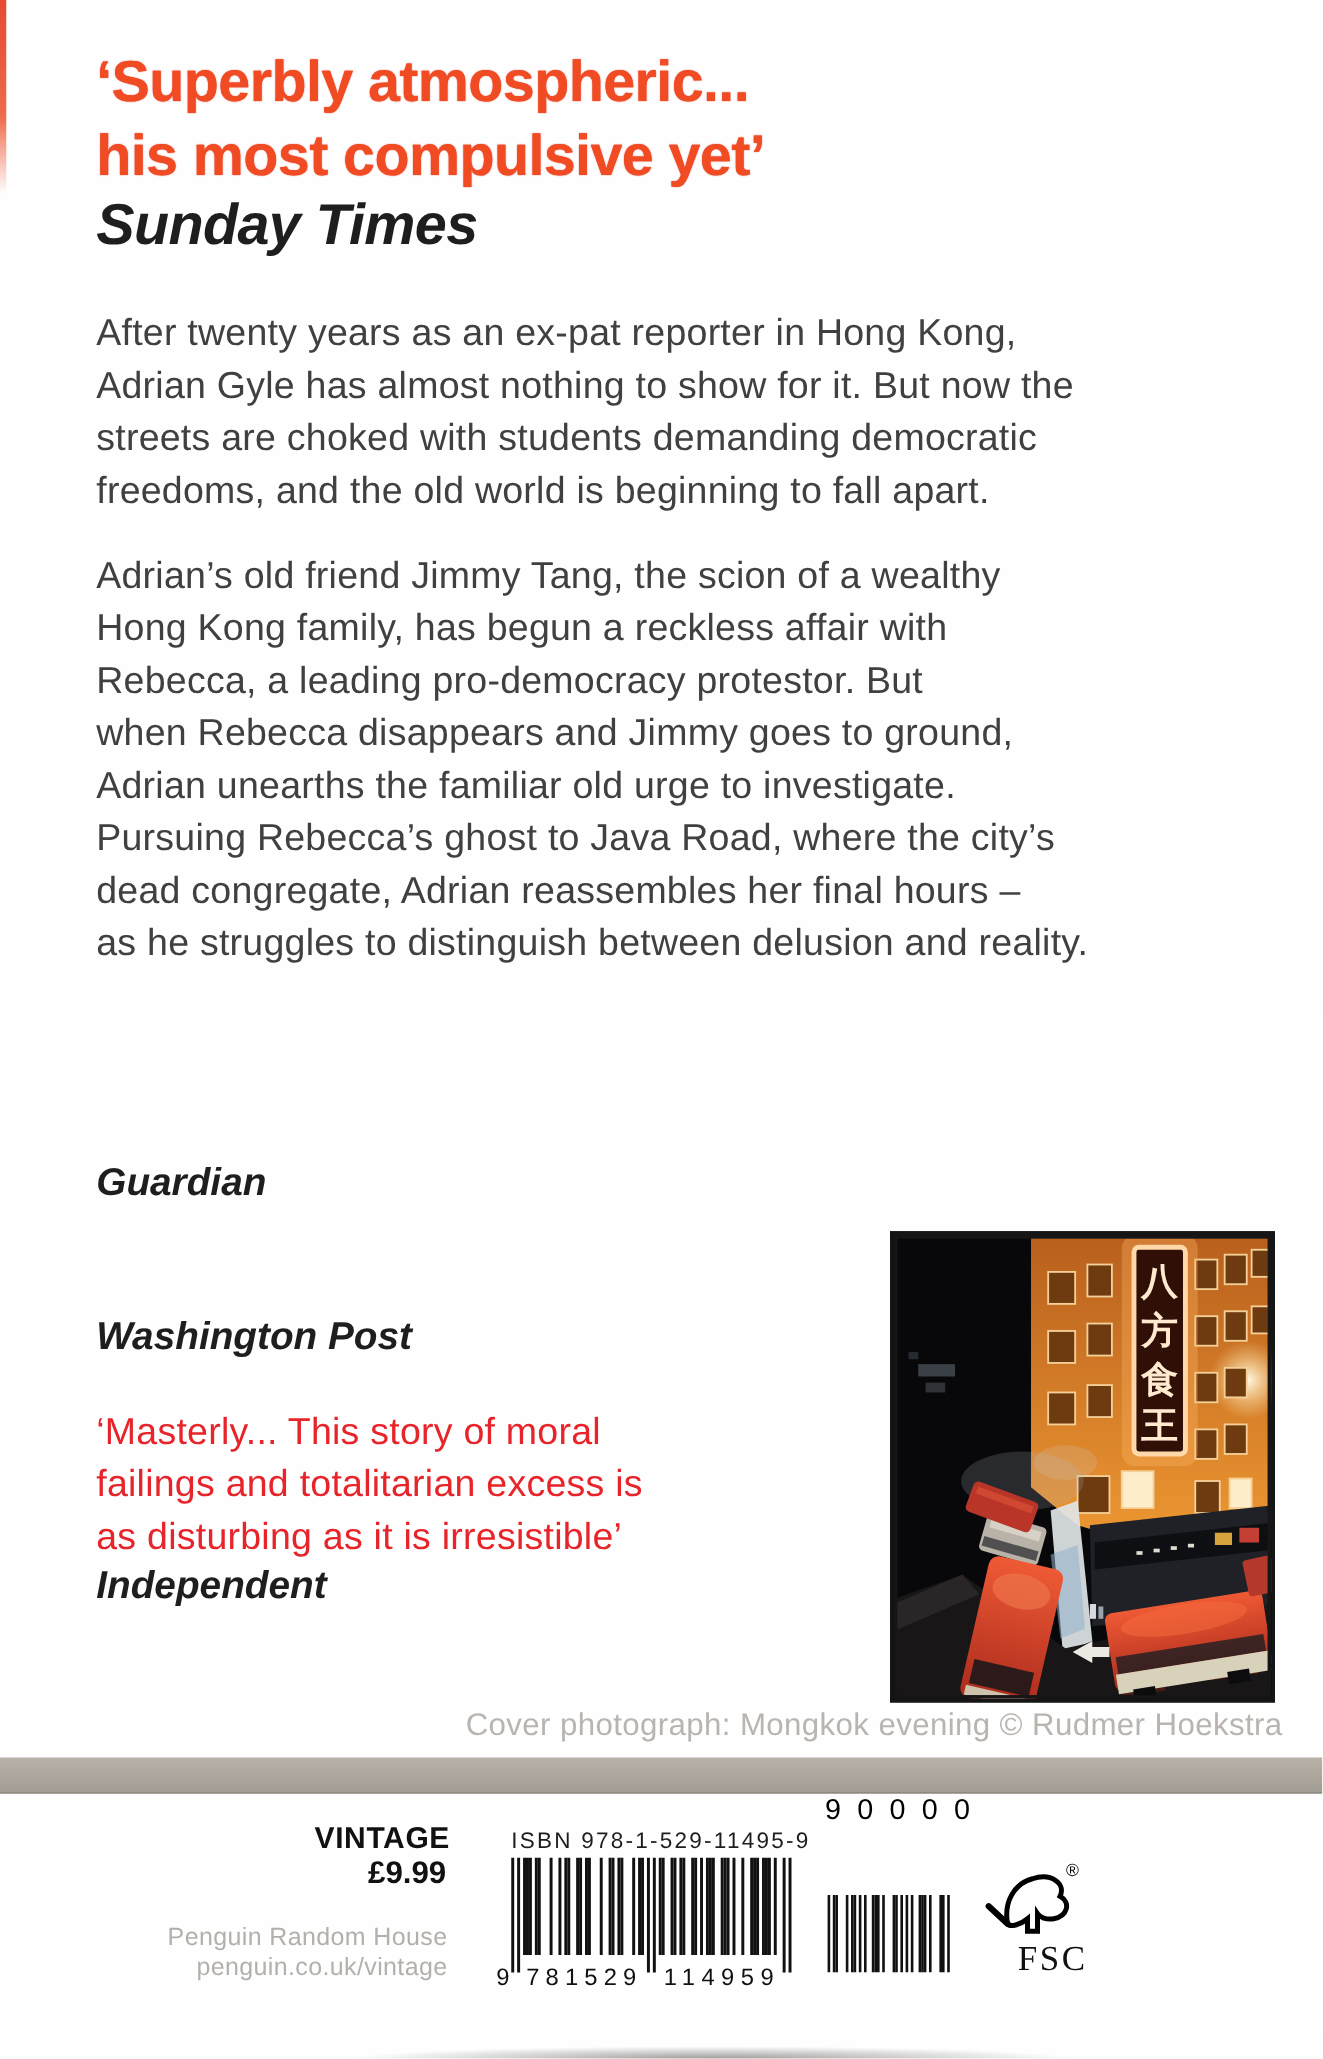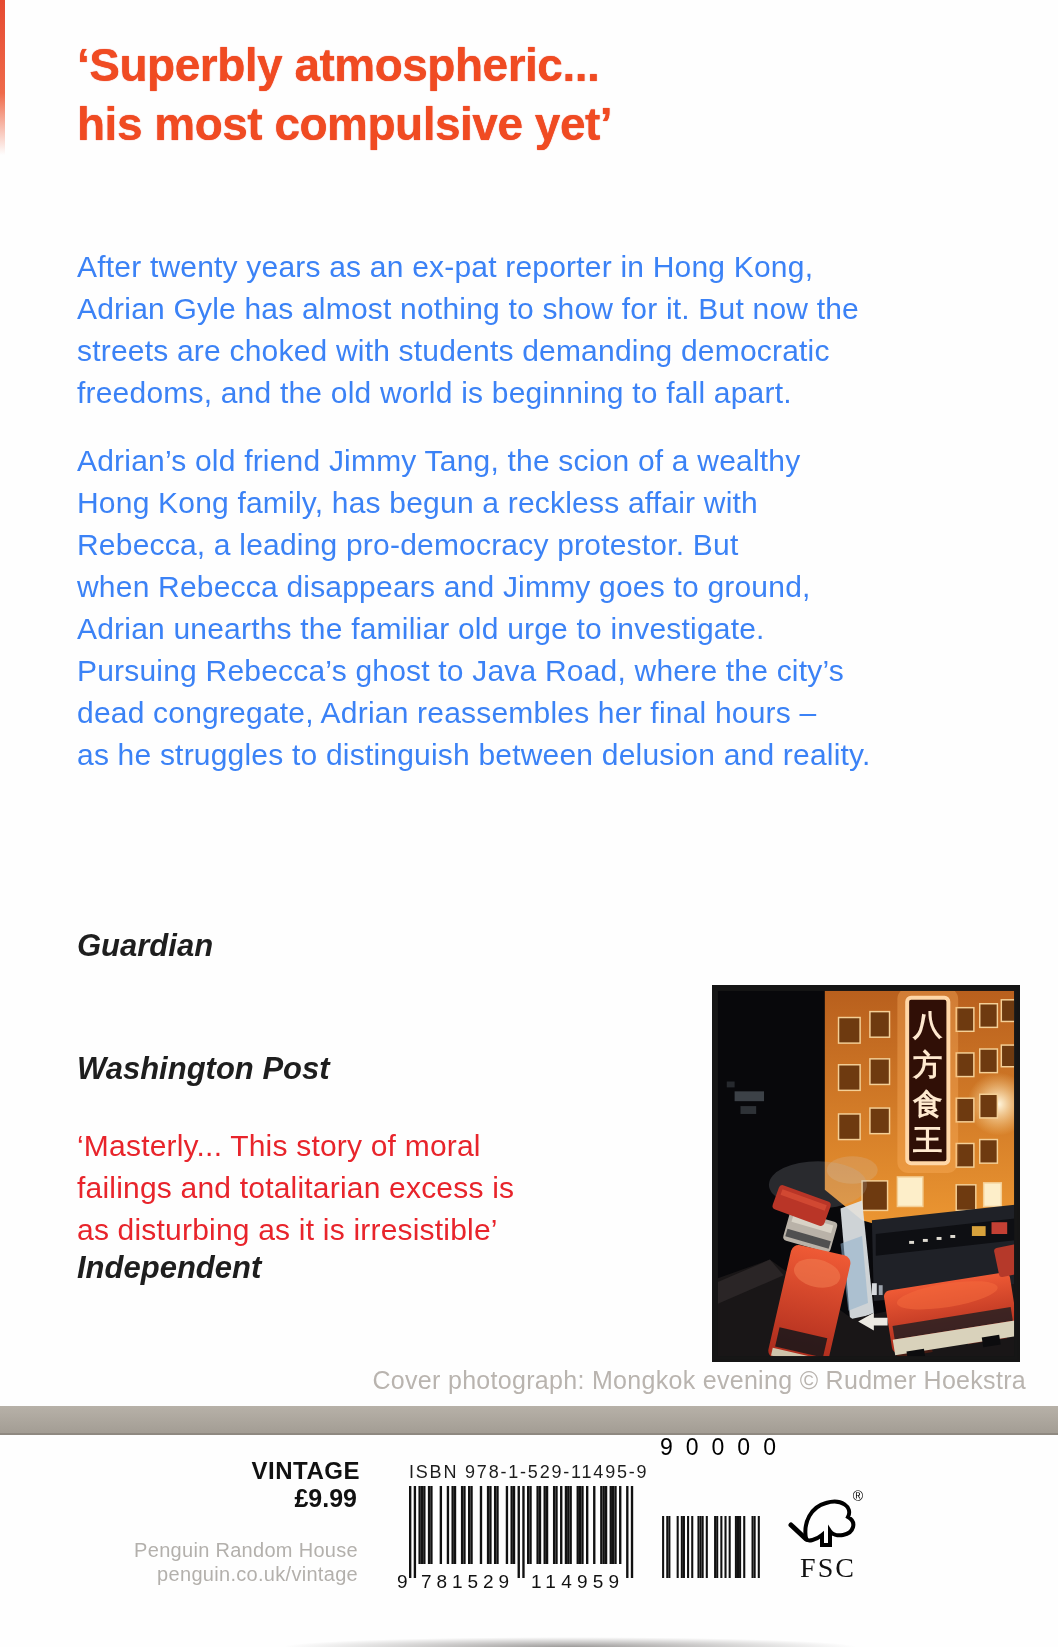--- a/index.html
+++ b/index.html
@@ -10,21 +10,21 @@
   .abs{position:absolute;}
   .pre{white-space:pre;}
   .headline{
     left:77px;top:36px;font-size:46px;line-height:59px;font-weight:700;
     color:#f04b22;letter-spacing:-0.5px;text-shadow:0 0 1px #e2301f;
   }
   .headline-attr{
     left:77px;top:152px;font-size:46px;font-weight:700;font-style:italic;
     color:#1e1e1e;letter-spacing:-0.5px;
   }
-  .para{font-size:30px;line-height:42px;color:#3b82f6;letter-spacing:0.2px;}
+  .para{font-size:30px;line-height:42px;color:#404040;letter-spacing:0.2px;}
   .p1{left:77px;top:246px;}
   .p2{left:77px;top:440px;}
   .review{font-size:30px;line-height:41px;color:#e8242b;letter-spacing:0.2px;font-weight:400;}
   .q1{left:77px;top:808px;}
   .q2{left:77px;top:1008px;}
   .q3{left:77px;top:1125px;line-height:42px;}
   .review-src{font-size:31px;font-weight:700;font-style:italic;color:#1e1e1e;}
   .s1{left:77px;top:928px;}
   .s2{left:77px;top:1051px;}
   .s3{left:77px;top:1250px;}
@@ -35,36 +35,37 @@
   .caption{top:1366px;right:32px;font-size:25px;color:#b9b4af;letter-spacing:0.3px;}
   .band{left:0;top:1406px;width:1058px;height:27px;
     background:linear-gradient(#b7b1a8,#a39d94);border-bottom:2px solid #8f8981;}
   .vintage{left:220px;top:1457px;width:140px;text-align:right;font-size:24px;font-weight:700;letter-spacing:0.5px;color:#111;}
   .price{left:220px;top:1484px;width:137px;text-align:right;font-size:25px;font-weight:700;color:#111;}
   .isbn{left:409px;top:1462px;font-size:18px;letter-spacing:1.8px;color:#1d1d1d;}
   .bc-main{left:395px;top:1486px;width:252px;height:106px;}
   .supp-digits{left:660px;top:1434px;width:110px;font-size:23px;letter-spacing:13px;color:#000000;}
   .bc-supp{left:660px;top:1516px;width:100px;height:62px;}
   .fsc{left:786px;top:1484px;width:84px;height:68px;}
-  .fsc-label{left:786px;top:1552px;width:84px;text-align:center;font-family:"Liberation Serif",serif;
+  .fsc-label{left:786px;top:1552px;width:84px;text-align:right;font-family:"Liberation Serif",serif;
     font-size:28px;color:#111;letter-spacing:2px;}
   .publisher{left:118px;top:1538px;width:240px;text-align:right;font-size:20px;line-height:24px;color:#b3b0ac;letter-spacing:0.3px;}
   .bottom-shadow{left:280px;top:1637px;width:580px;height:10px;
     background:radial-gradient(ellipse at 50% 100%,rgba(40,35,32,0.45),rgba(0,0,0,0) 70%);}
   svg text{font-family:"Liberation Sans",sans-serif;}
 </style>
 </head>
 <body>
 
 <div class="cover">
 
   <div class="abs spine"></div>
 
   <div class="abs pre headline">‘Superbly atmospheric...
 his most compulsive yet’</div>
+  <div class="abs headline-attr">Sunday Times</div>
 
   <div class="abs pre para p1">After twenty years as an ex-pat reporter in Hong Kong,
 Adrian Gyle has almost nothing to show for it. But now the
 streets are choked with students demanding democratic
 freedoms, and the old world is beginning to fall apart.</div>
   <div class="abs pre para p2">Adrian’s old friend Jimmy Tang, the scion of a wealthy
 Hong Kong family, has begun a reckless affair with
 Rebecca, a leading pro-democracy protestor. But
 when Rebecca disappears and Jimmy goes to ground,
 Adrian unearths the familiar old urge to investigate.

